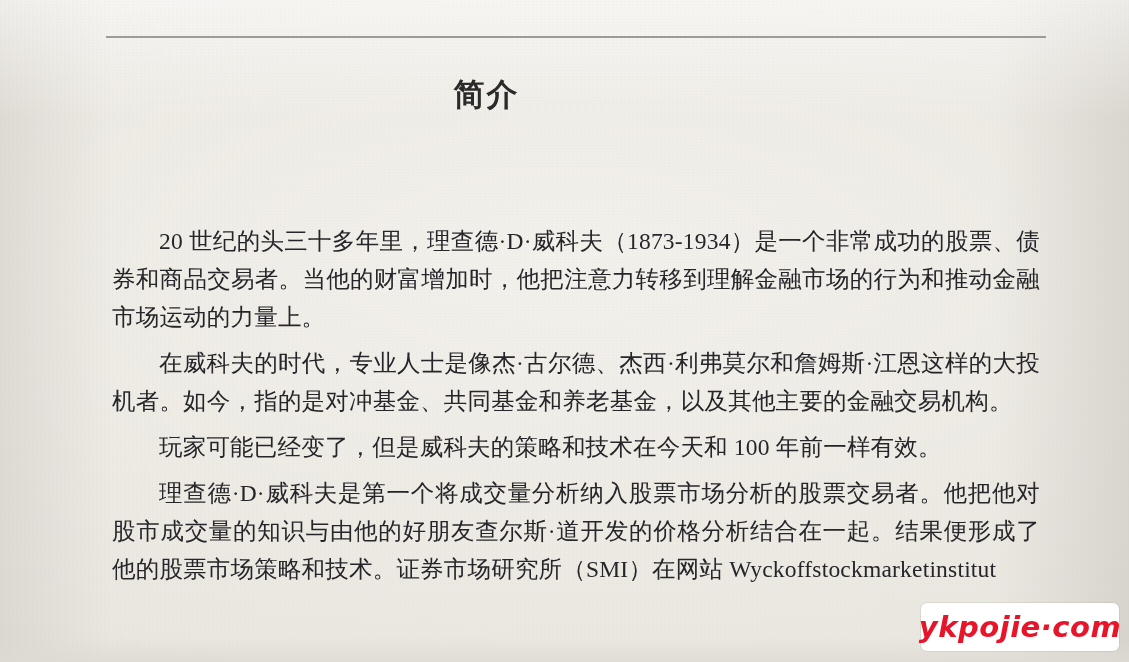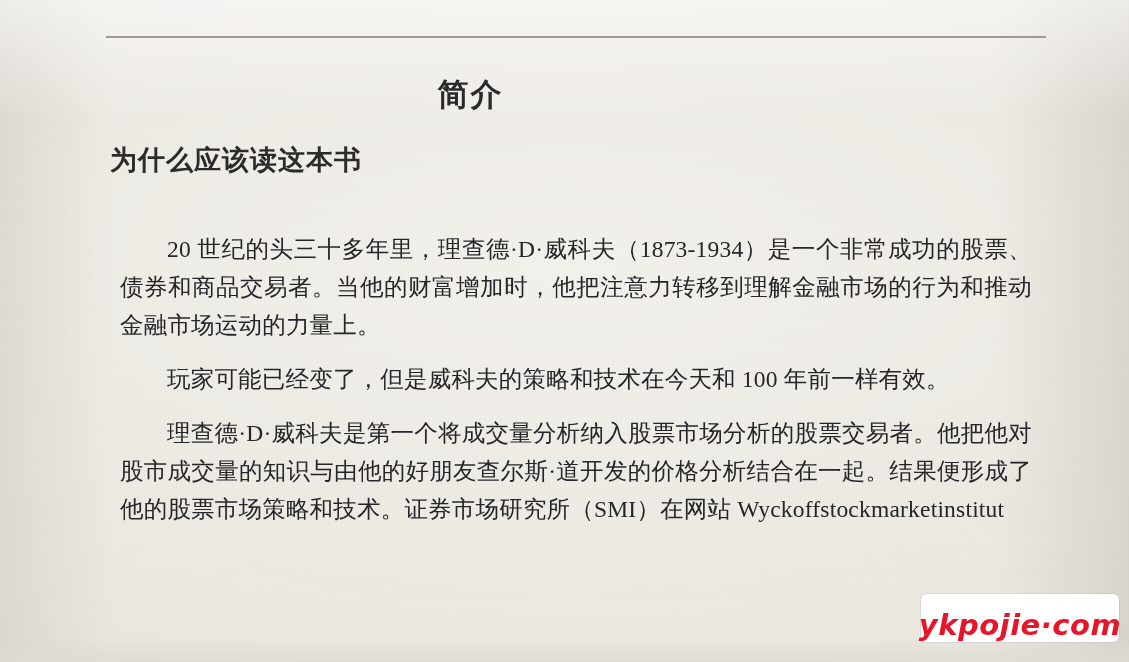--- a/index.html
+++ b/index.html
@@ -46,21 +46,21 @@
     top: 36px;
     width: 940px;
     height: 2px;
     background: #8f8c86;
     opacity: 0.85;
   }
 
   .chapter-title {
     position: absolute;
     top: 74px;
-    left: 0;
+    left: 16px;
     width: 941px;
     text-align: center;
     font-family: "DejaVu Sans", sans-serif;
     font-weight: bold;
     font-size: 31px;
     letter-spacing: 2px;
     color: #2a2a2a;
   }
 
   .section-title {
@@ -79,36 +79,36 @@
     top: 214px;
     left: 104px;
     width: 944px;
     font-size: 23.5px;
     line-height: 38px;
     color: #26262a;
     text-align: justify;
     font-family: "Liberation Serif", serif;
   }
   .body-text p {
-    margin: 16px;
+    margin: 8px;
     text-indent: 2em;
     letter-spacing: 0.2px;
   }
 
   .watermark {
     position: absolute;
     right: 10px;
-    bottom: 20px;
+    bottom: 11px;
     width: 198px;
     height: 48px;
     border-radius: 6px;
     background: #ffffff;
     box-shadow: 0 0 0 1px rgba(0,0,0,0.06);
     display: flex;
-    align-items: flex-end;
+    align-items: center;
     justify-content: center;
   }
   .watermark span {
     font-family: "DejaVu Sans", sans-serif;
     font-weight: bold;
     font-style: italic;
     font-size: 29px;
     color: #e8152a;
     letter-spacing: 0.5px;
   }
@@ -126,24 +126,24 @@
 
 <div class="page"></div>
 <div class="grain"></div>
 
 <div class="content">
 
   <div class="rule"></div>
 
   <div class="chapter-title">简介</div>
 
-  <div class="section-title">为什么应该读这本书</div>
 
   <div class="body-text">
     <p>20 世纪的头三十多年里，理查德·D·威科夫（1873-1934）是一个非常成功的股票、债券和商品交易者。当他的财富增加时，他把注意力转移到理解金融市场的行为和推动金融市场运动的力量上。</p>
+    <p>在威科夫的时代，专业人士是像杰·古尔德、杰西·利弗莫尔和詹姆斯·江恩这样的大投机者。如今，指的是对冲基金、共同基金和养老基金，以及其他主要的金融交易机构。</p>
     <p>玩家可能已经变了，但是威科夫的策略和技术在今天和 100 年前一样有效。</p>
     <p>理查德·D·威科夫是第一个将成交量分析纳入股票市场分析的股票交易者。他把他对股市成交量的知识与由他的好朋友查尔斯·道开发的价格分析结合在一起。结果便形成了他的股票市场策略和技术。证券市场研究所（SMI）在网站 Wyckoffstockmarketinstitut</p>
   </div>
 
   <div class="bottom-fade"></div>
 
   <div class="watermark">
     <span>ykpojie·com</span>
   </div>
 

